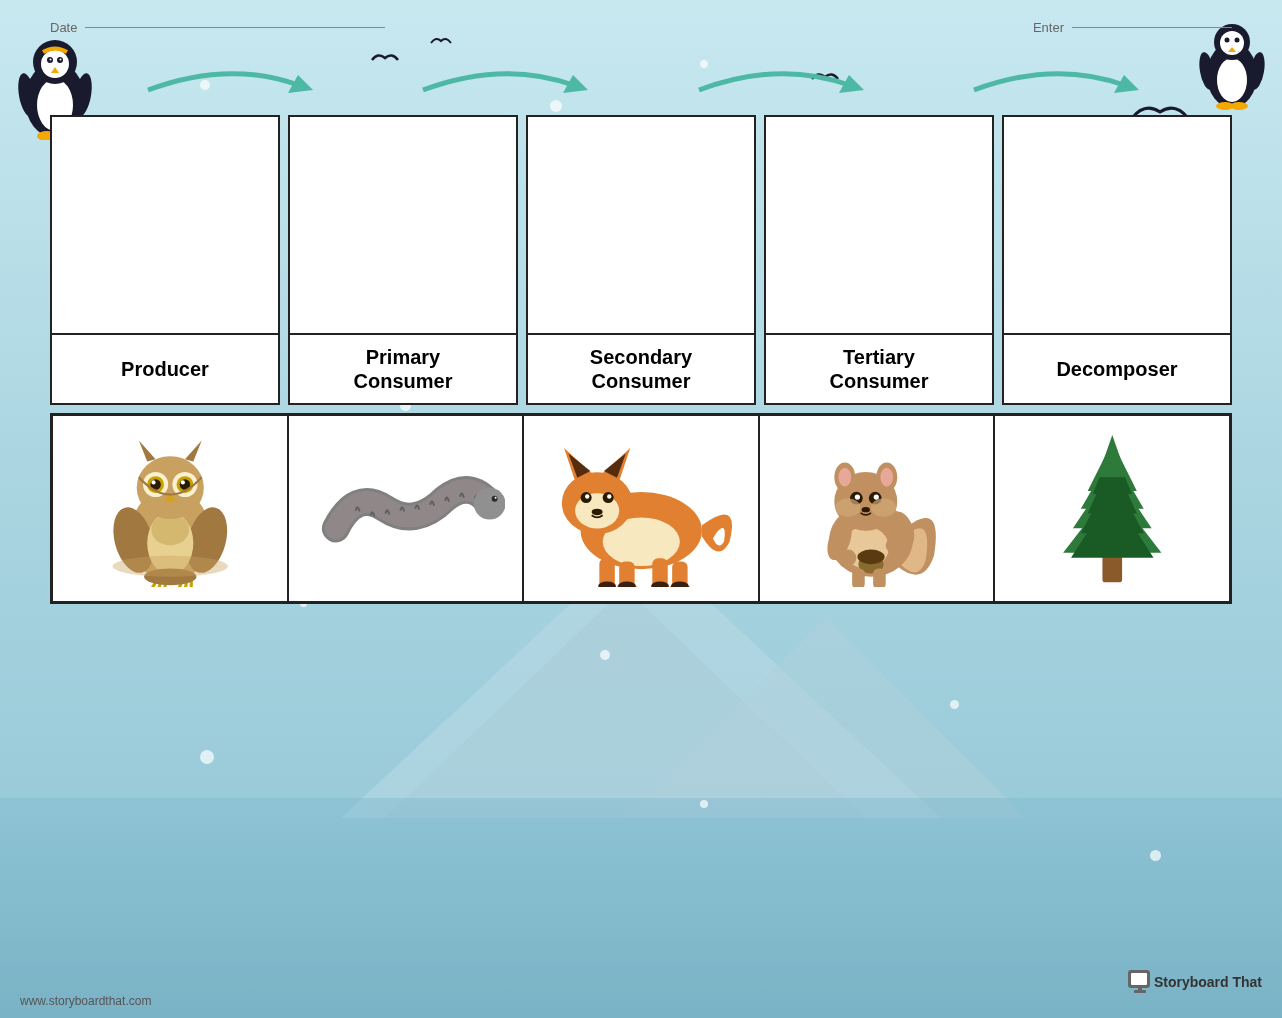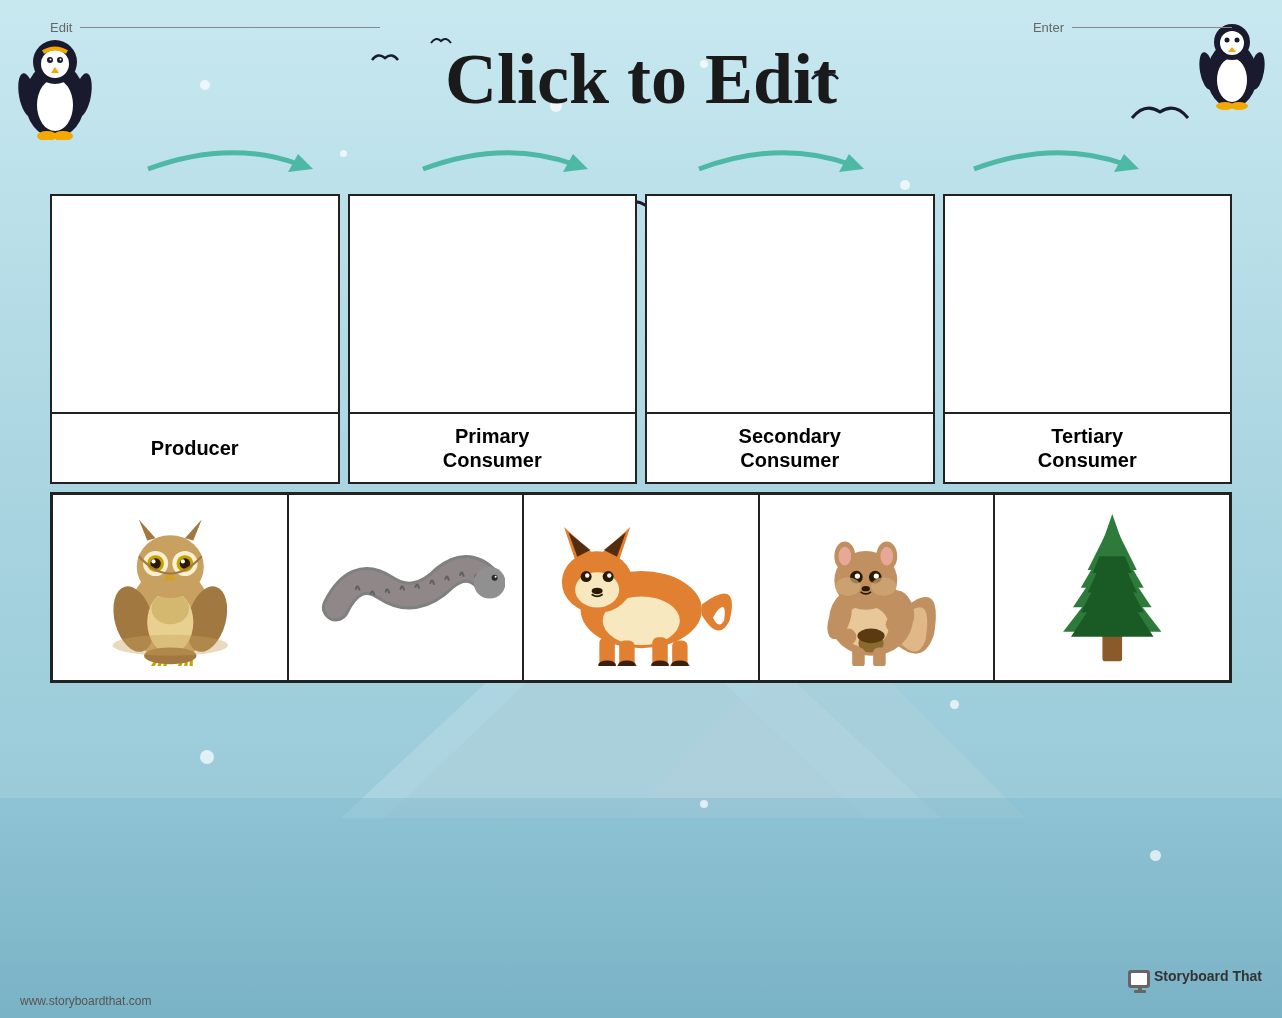--- a/index.html
+++ b/index.html
@@ -253,20 +253,21 @@
     }
 
     .footer-url {
       font-size: 12px;
       color: #555;
       margin-top: 39px;
     }
 
     .footer-logo {
       display: flex;
+      align-items: center;
       font-size: 14px;
       font-weight: bold;
       color: #333;
     }
 
     
     .animal-svg {
       width: 85%;
       height: 85%;
       object-fit: contain;
@@ -380,30 +381,29 @@
 <div class="bird" style="top:100px;left:1130px;">
   <svg width="60" height="30" viewBox="0 0 60 30">
     <path d="M2,18 Q15,2 30,12 Q45,2 58,18" stroke="#1a1a2e" stroke-width="3" fill="none"></path>
   </svg>
 </div>
 
 <div class="content">
 
   <div class="header-row">
     <div class="header-field">
-      <span>Edit</span>
+      <span>Date</span>
       <span class="header-field-line"></span>
     </div>
     <div class="header-field">
       <span>Enter</span>
       <span class="header-field-line header-field-line-short"></span>
     </div>
   </div>
 
-  <h1 class="title">Click to Edit</h1>
 
 
   <div class="arrows-row">
     <svg class="arrow-svg" viewBox="0 0 180 50">
       <path d="M10,35 Q90,5 160,30" stroke="#4db8a4" stroke-width="5" fill="none"></path>
       <polygon points="160,20 175,35 150,38" fill="#4db8a4"></polygon>
     </svg>
     <svg class="arrow-svg" viewBox="0 0 180 50">
       <path d="M10,35 Q90,5 160,30" stroke="#4db8a4" stroke-width="5" fill="none"></path>
       <polygon points="160,20 175,35 150,38" fill="#4db8a4"></polygon>
@@ -433,20 +433,24 @@
     <div class="grid-col">
       <div class="image-box"></div>
       <div class="label-box">Secondary<br>Consumer</div>
     </div>
 
     <div class="grid-col">
       <div class="image-box"></div>
       <div class="label-box">Tertiary<br>Consumer</div>
     </div>
 
+    <div class="grid-col">
+      <div class="image-box"></div>
+      <div class="label-box">Decomposer</div>
+    </div>
   </div>
 
   <div class="animals-row">
 
     <div class="animal-cell">
       <svg viewBox="0 0 120 150" class="animal-svg" xmlns="http://www.w3.org/2000/svg">
 
         <ellipse cx="60" cy="100" rx="38" ry="45" fill="#c8a060"></ellipse>
 
         <ellipse cx="25" cy="105" rx="18" ry="32" fill="#a07840" transform="rotate(-15,25,105)"></ellipse>

